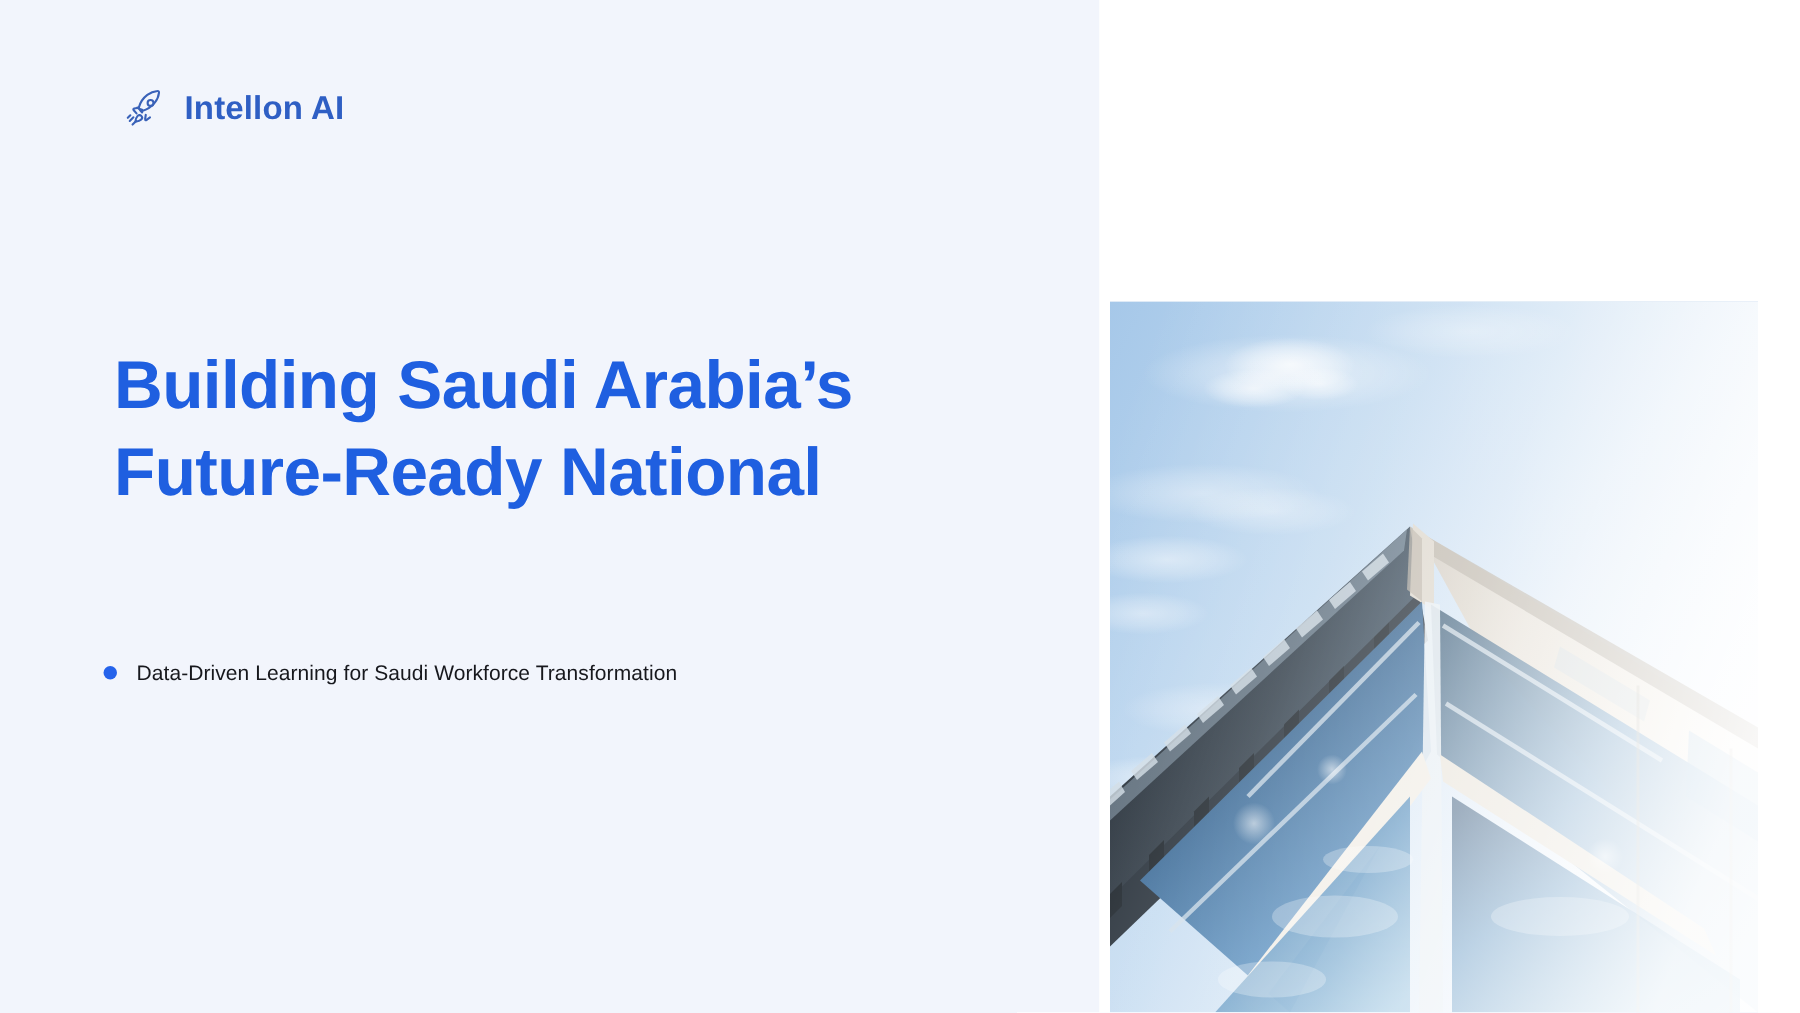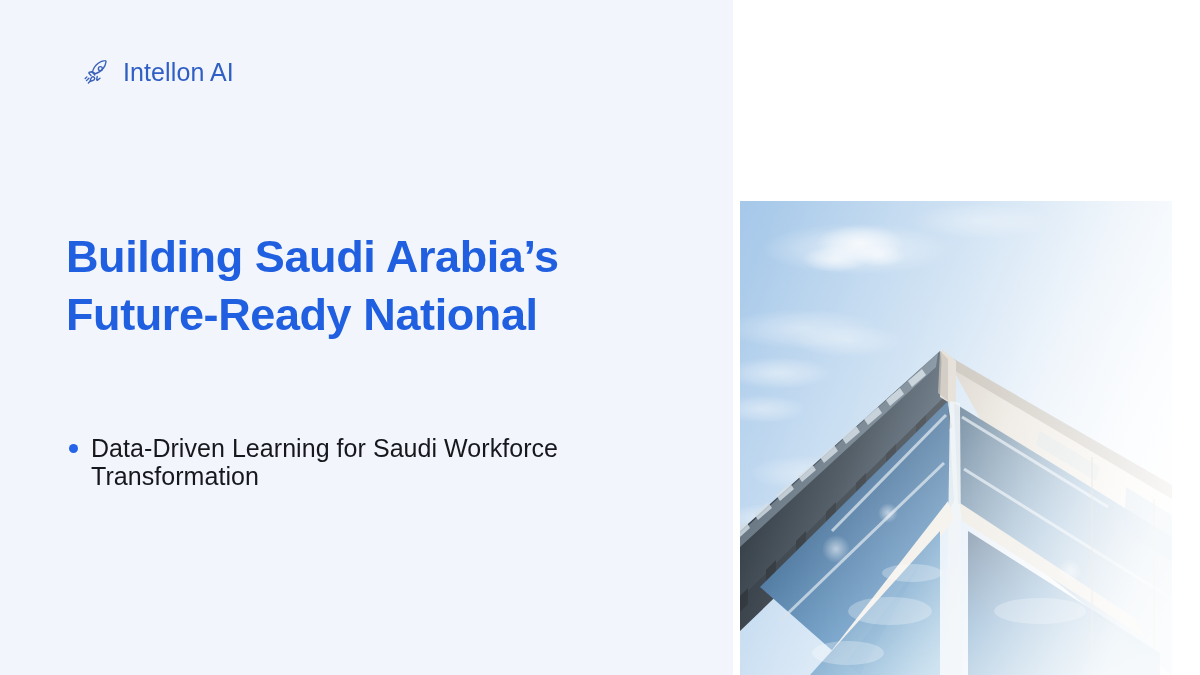--- a/index.html
+++ b/index.html
@@ -51,22 +51,22 @@
     gap: 11px;
     height: 40px;
   }
   .brand-icon {
     width: 30px;
     height: 30px;
     display: block;
     flex: 0 0 auto;
   }
   .brand-name {
-    font-size: 25px;
-    font-weight: 400;
+    font-size: 22px;
+    font-weight: 700;
     letter-spacing: 0.1px;
     color: #2f5fc4;
     line-height: 1;
     white-space: nowrap;
   }
 
   
   .headline {
     position: absolute;
     left: 66px;
@@ -75,36 +75,37 @@
     margin: 0;
     font-size: 45px;
     font-weight: 700;
     line-height: 58px;
     letter-spacing: -0.4px;
     color: #1f5fe0;
   }
   .headline .hl-line {
     display: block;
     white-space: nowrap;
+    margin-left: 10px;
   }
 
   
   .bullets {
     position: absolute;
     left: 66px;
     top: 434px;
     width: 530px;
     margin: 0;
     padding: 0;
     list-style: none;
   }
   .bullet-item {
     position: relative;
     padding-left: 25px;
-    font-size: 25px;
+    font-size: 14px;
     line-height: 28px;
     font-weight: 400;
     color: #17181d;
     letter-spacing: 0.05px;
   }
   .bullet-dot {
     position: absolute;
     left: 3px;
     top: 10px;
     width: 9px;

